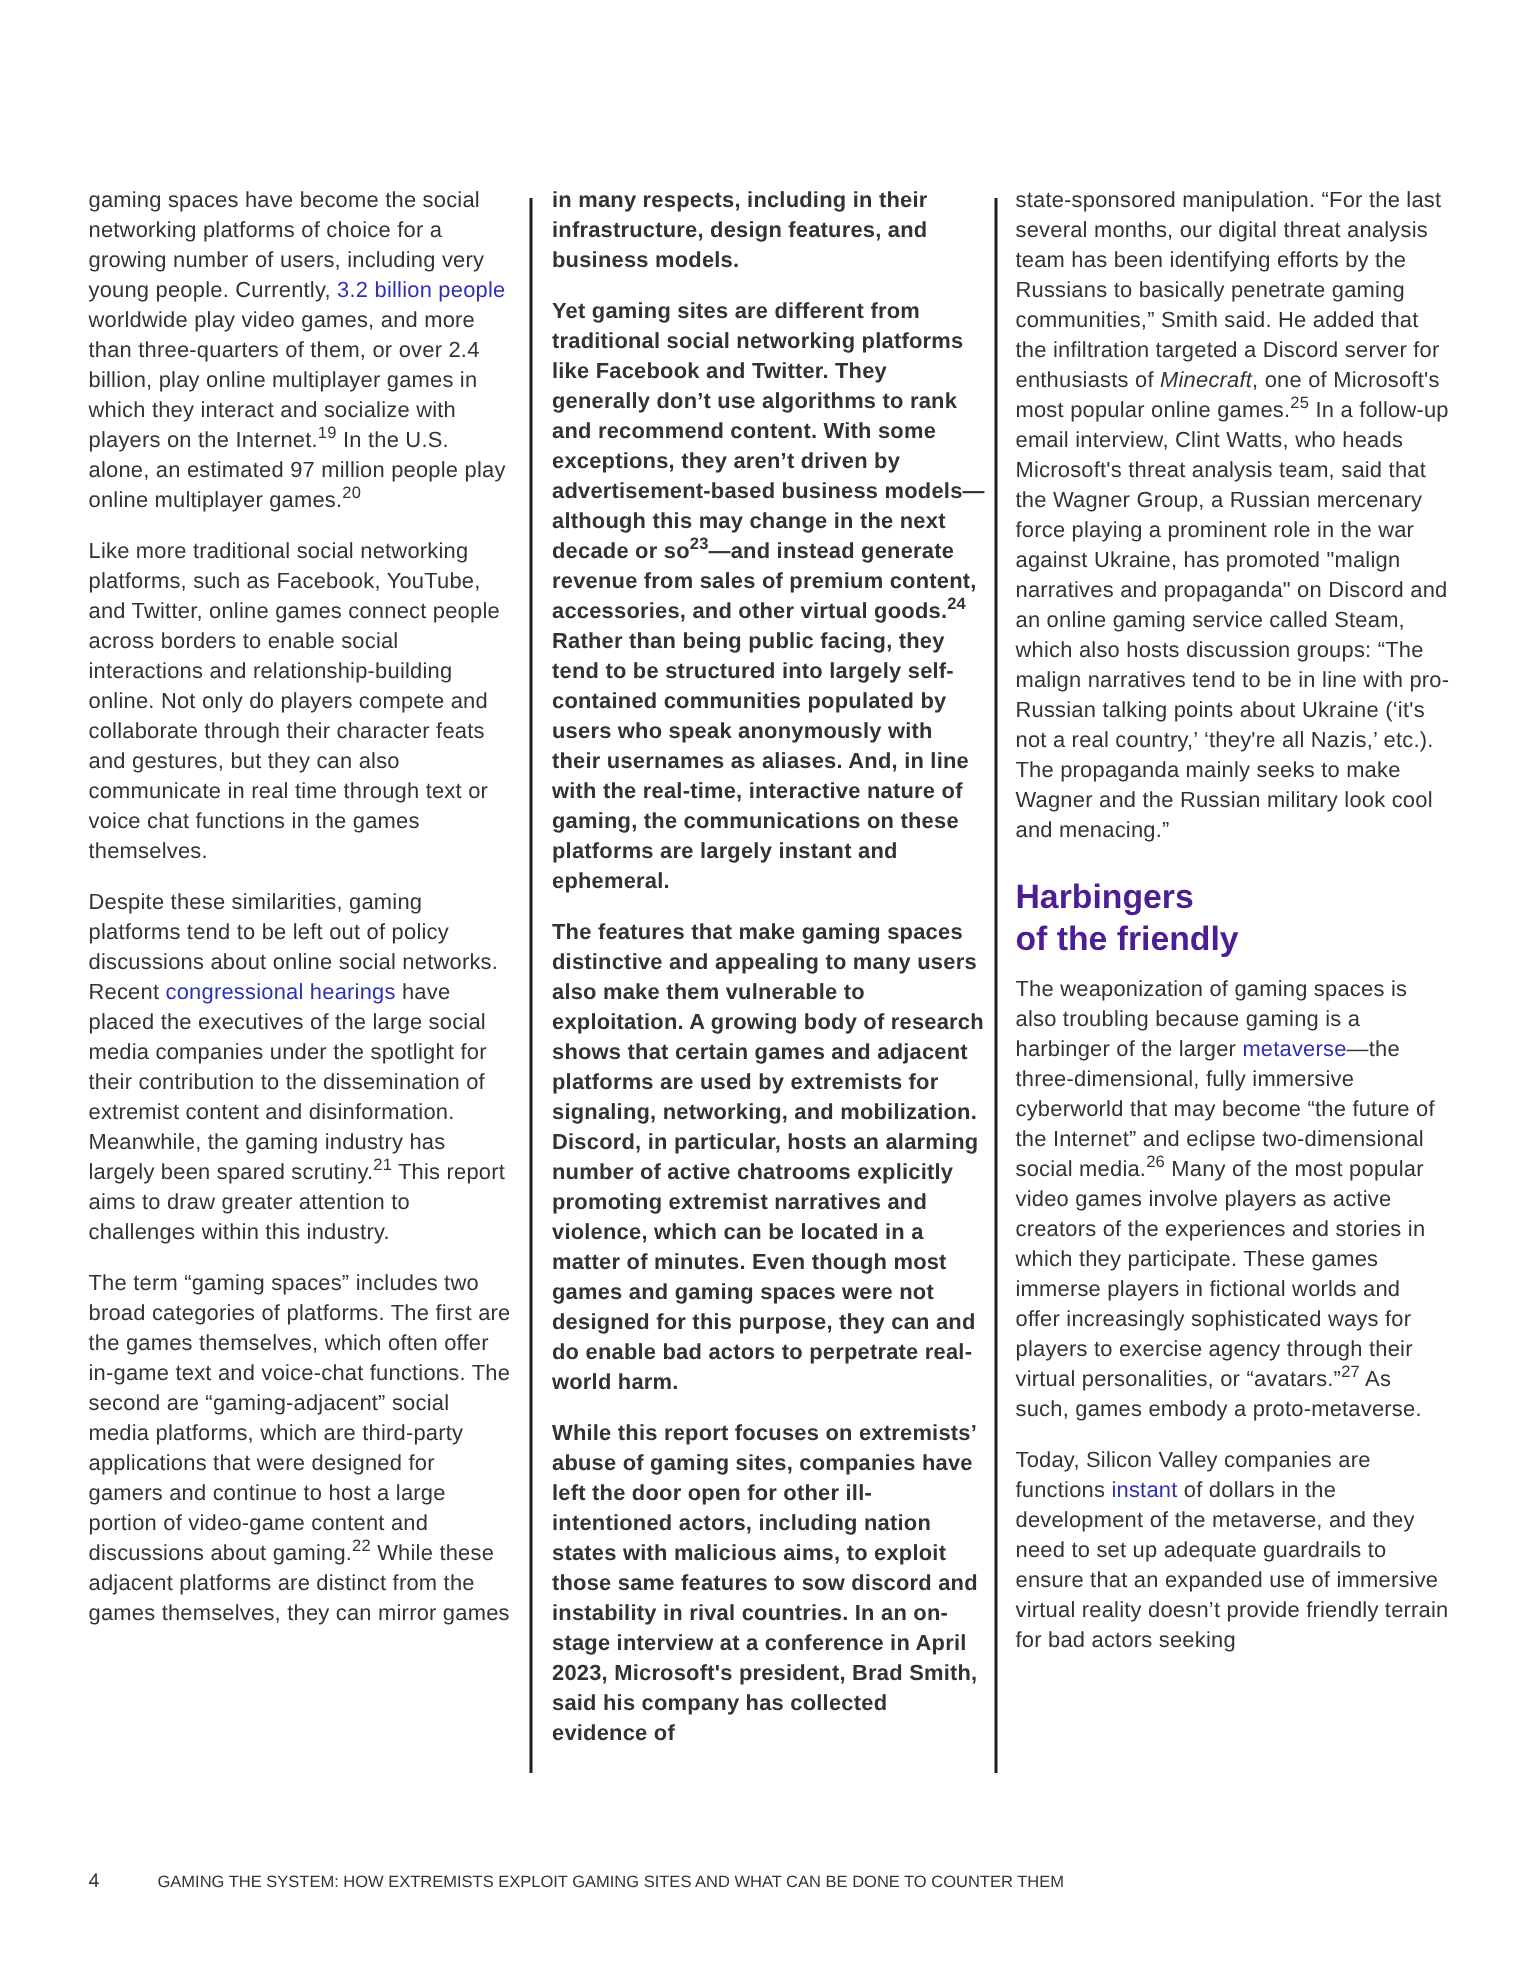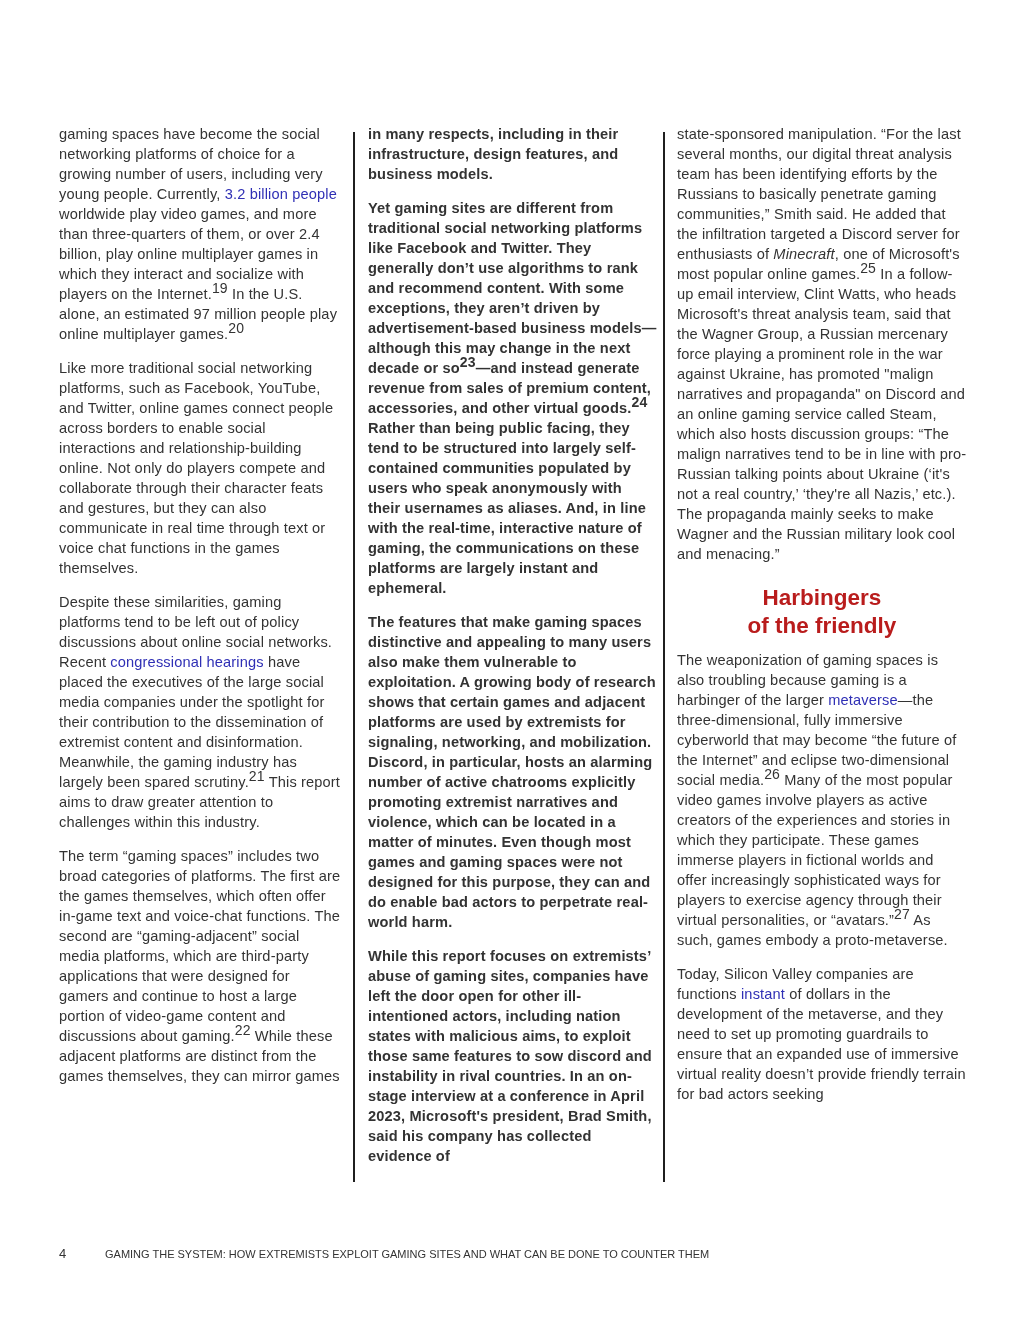--- a/index.html
+++ b/index.html
@@ -40,32 +40,31 @@
     height: 1050px;
     background: #1f1f1f;
   }
   .divider-1 { left: 353px; }
   .divider-2 { left: 663px; }
   a.link {
     color: #2f2fb5;
     text-decoration: none;
   }
   sup {
-    font-size: 14px;
+    font-size: 11px;
     line-height: 0;
     vertical-align: 6px;
   }
   .section-heading {
     font-size: 22.5px;
     line-height: 28px;
     font-weight: bold;
-    color: #b91c1c;
+    color: #4c1d95;
     margin: 20px 0 10px 0;
     letter-spacing: 0;
-    text-align: center;
   }
   .footer {
     position: absolute;
     top: 1246px;
     left: 59px;
     font-size: 11px;
     color: #333333;
     display: flex;
     align-items: baseline;
   }
@@ -107,21 +106,21 @@
 
   <div class="divider divider-2"></div>
 
   <div class="column col-3">
     <p><span>state-sponsored manipulation. “For the last several months, our digital threat analysis team has been identifying efforts by the Russians to basically penetrate gaming communities,” Smith said. He added that the infiltration targeted a Discord server for enthusiasts of </span><em>Minecraft</em><span>, one of Microsoft's most popular online games.</span><sup>25</sup><span> In a follow-up email interview, Clint Watts, who heads Microsoft's threat analysis team, said that the Wagner Group, a Russian mercenary force playing a prominent role in the war against Ukraine, has promoted "malign narratives and propaganda" on Discord and an online gaming service called Steam, which also hosts discussion groups: “The malign narratives tend to be in line with pro-Russian talking points about Ukraine (‘it's not a real country,’ ‘they're all Nazis,’ etc.). The propaganda mainly seeks to make Wagner and the Russian military look cool and menacing.”</span></p>
 
     <h2 class="section-heading"><span>Harbingers</span><br><span>of the friendly</span></h2>
 
     <p><span>The weaponization of gaming spaces is also troubling because gaming is a harbinger of the larger </span><a class="link">metaverse</a><span>—the three-dimensional, fully immersive cyberworld that may become “the future of the Internet” and eclipse two-dimensional social media.</span><sup>26</sup><span> Many of the most popular video games involve players as active creators of the experiences and stories in which they participate. These games immerse players in fictional worlds and offer increasingly sophisticated ways for players to exercise agency through their virtual personalities, or “avatars.”</span><sup>27</sup><span> As such, games embody a proto-metaverse.</span></p>
 
-    <p><span>Today, Silicon Valley companies are functions </span><a class="link">instant</a><span> of dollars in the development of the metaverse, and they need to set up promoting guardrails to ensure that an expanded use of immersive virtual reality doesn’t provide friendly terrain for bad actors seeking</span></p>
+    <p><span>Today, Silicon Valley companies are functions </span><a class="link">instant</a><span> of dollars in the development of the metaverse, and they need to set up adequate guardrails to ensure that an expanded use of immersive virtual reality doesn’t provide friendly terrain for bad actors seeking</span></p>
   </div>
 
   <div class="footer">
     <span class="page-num">4</span>
     <span class="running-title">GAMING THE SYSTEM: HOW EXTREMISTS EXPLOIT GAMING SITES AND WHAT CAN BE DONE TO COUNTER THEM</span>
   </div>
 
 </div>
 
 </body></html>

